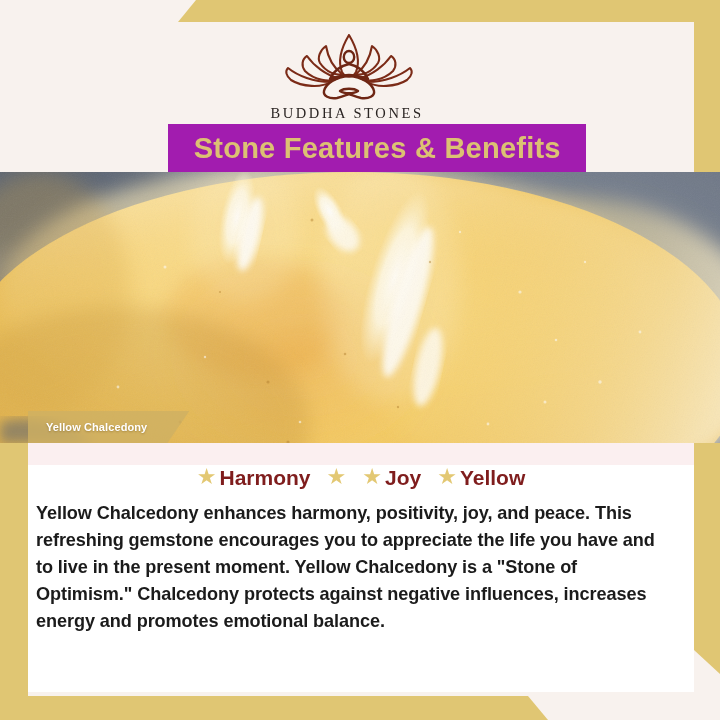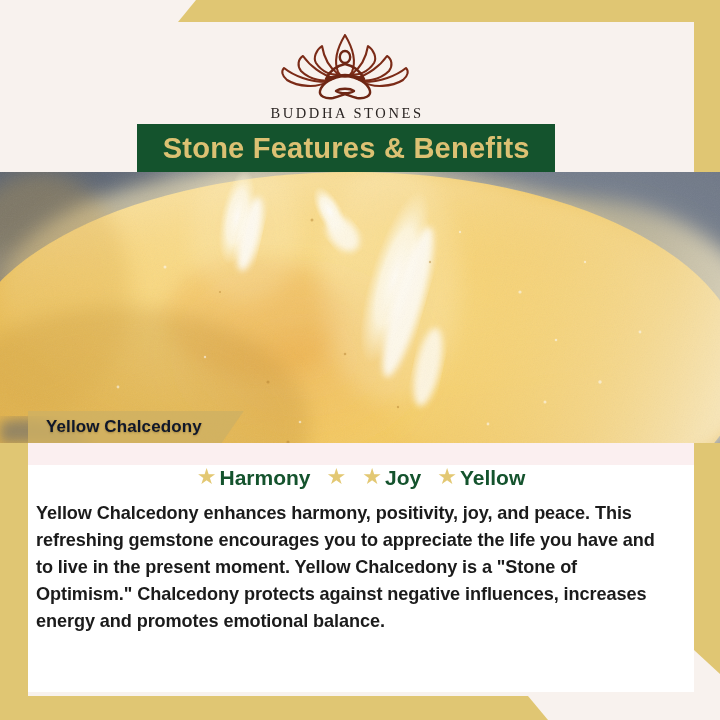--- a/index.html
+++ b/index.html
@@ -39,32 +39,32 @@
     z-index:1;
   }
 
   
   .header {
     position:absolute; left:0; top:22px; width:694px; height:150px;
     background:#F8F2EE;
     z-index:2;
     display:flex; flex-direction:column; align-items:center;
   }
-  .logo-wrap { margin-top:8px; display:flex; flex-direction:column; align-items:flex-start; }
+  .logo-wrap { margin-top:8px; display:flex; flex-direction:column; align-items:flex-end; }
   .logo-mark { width:150px; height:74px; display:block; }
   .logo-word {
     font-family:"Liberation Serif", serif;
     font-size:14.5px; letter-spacing:2.6px; color:#2A2422;
     margin-top:1px;
   }
 
   .title-panel {
-    position:absolute; left:137px; top:124px;
+    position:absolute; left:168px; top:124px;
     width:418px; height:48px;
-    background:#14532d;
+    background:#a21caf;
     display:flex; align-items:center; justify-content:center;
     z-index:3;
   }
   .title-text {
     font-family:"Liberation Sans Narrow","Liberation Sans",sans-serif;
     font-weight:bold;
     font-size:30px;
     letter-spacing:.2px;
     color:#DCC173;
     transform:scaleX(.97);
@@ -80,21 +80,21 @@
 
   .stone-label {
     position:absolute; left:28px; bottom:0px;
     height:32px; padding:0 42px 0 18px;
     background:rgba(206,176,99,.80);
     clip-path:polygon(0 0, 100% 0, calc(100% - 22px) 100%, 0 100%);
     display:flex; align-items:center;
     z-index:4;
   }
   .stone-label span {
-    color:#0f172a; font-weight:bold; font-size:17px;
+    color:#ffffff; font-weight:bold; font-size:11px;
     font-family:"Liberation Sans Narrow","Liberation Sans",sans-serif;
     letter-spacing:.1px; white-space:nowrap;
     text-shadow:0 1px 2px rgba(90,60,10,.35);
   }
 
   
   .content {
     position:absolute; left:28px; top:443px;
     width:666px; height:249px;
     background:#FFFFFF; z-index:2;
@@ -111,21 +111,21 @@
     padding-top:22px;
     height:48px;
   }
   .benefit { display:flex; align-items:center; gap:3px; }
   .benefit .star {
     color:#E3C873; font-size:22px; line-height:1;
     position:relative; top:-1px;
   }
   .benefit .blabel {
     font-family:"Liberation Sans Narrow","Liberation Sans",sans-serif;
-    font-weight:bold; font-size:21px; color:#14532d;
+    font-weight:bold; font-size:21px; color:#7f1d1d;
     letter-spacing:0px; white-space:nowrap;
   }
 
   .body-copy {
     position:relative;
     margin:8px 10px 0 8px;
     font-family:"Liberation Sans Narrow","Liberation Sans",sans-serif;
     font-weight:bold;
     font-size:18.6px;
     line-height:27px;

